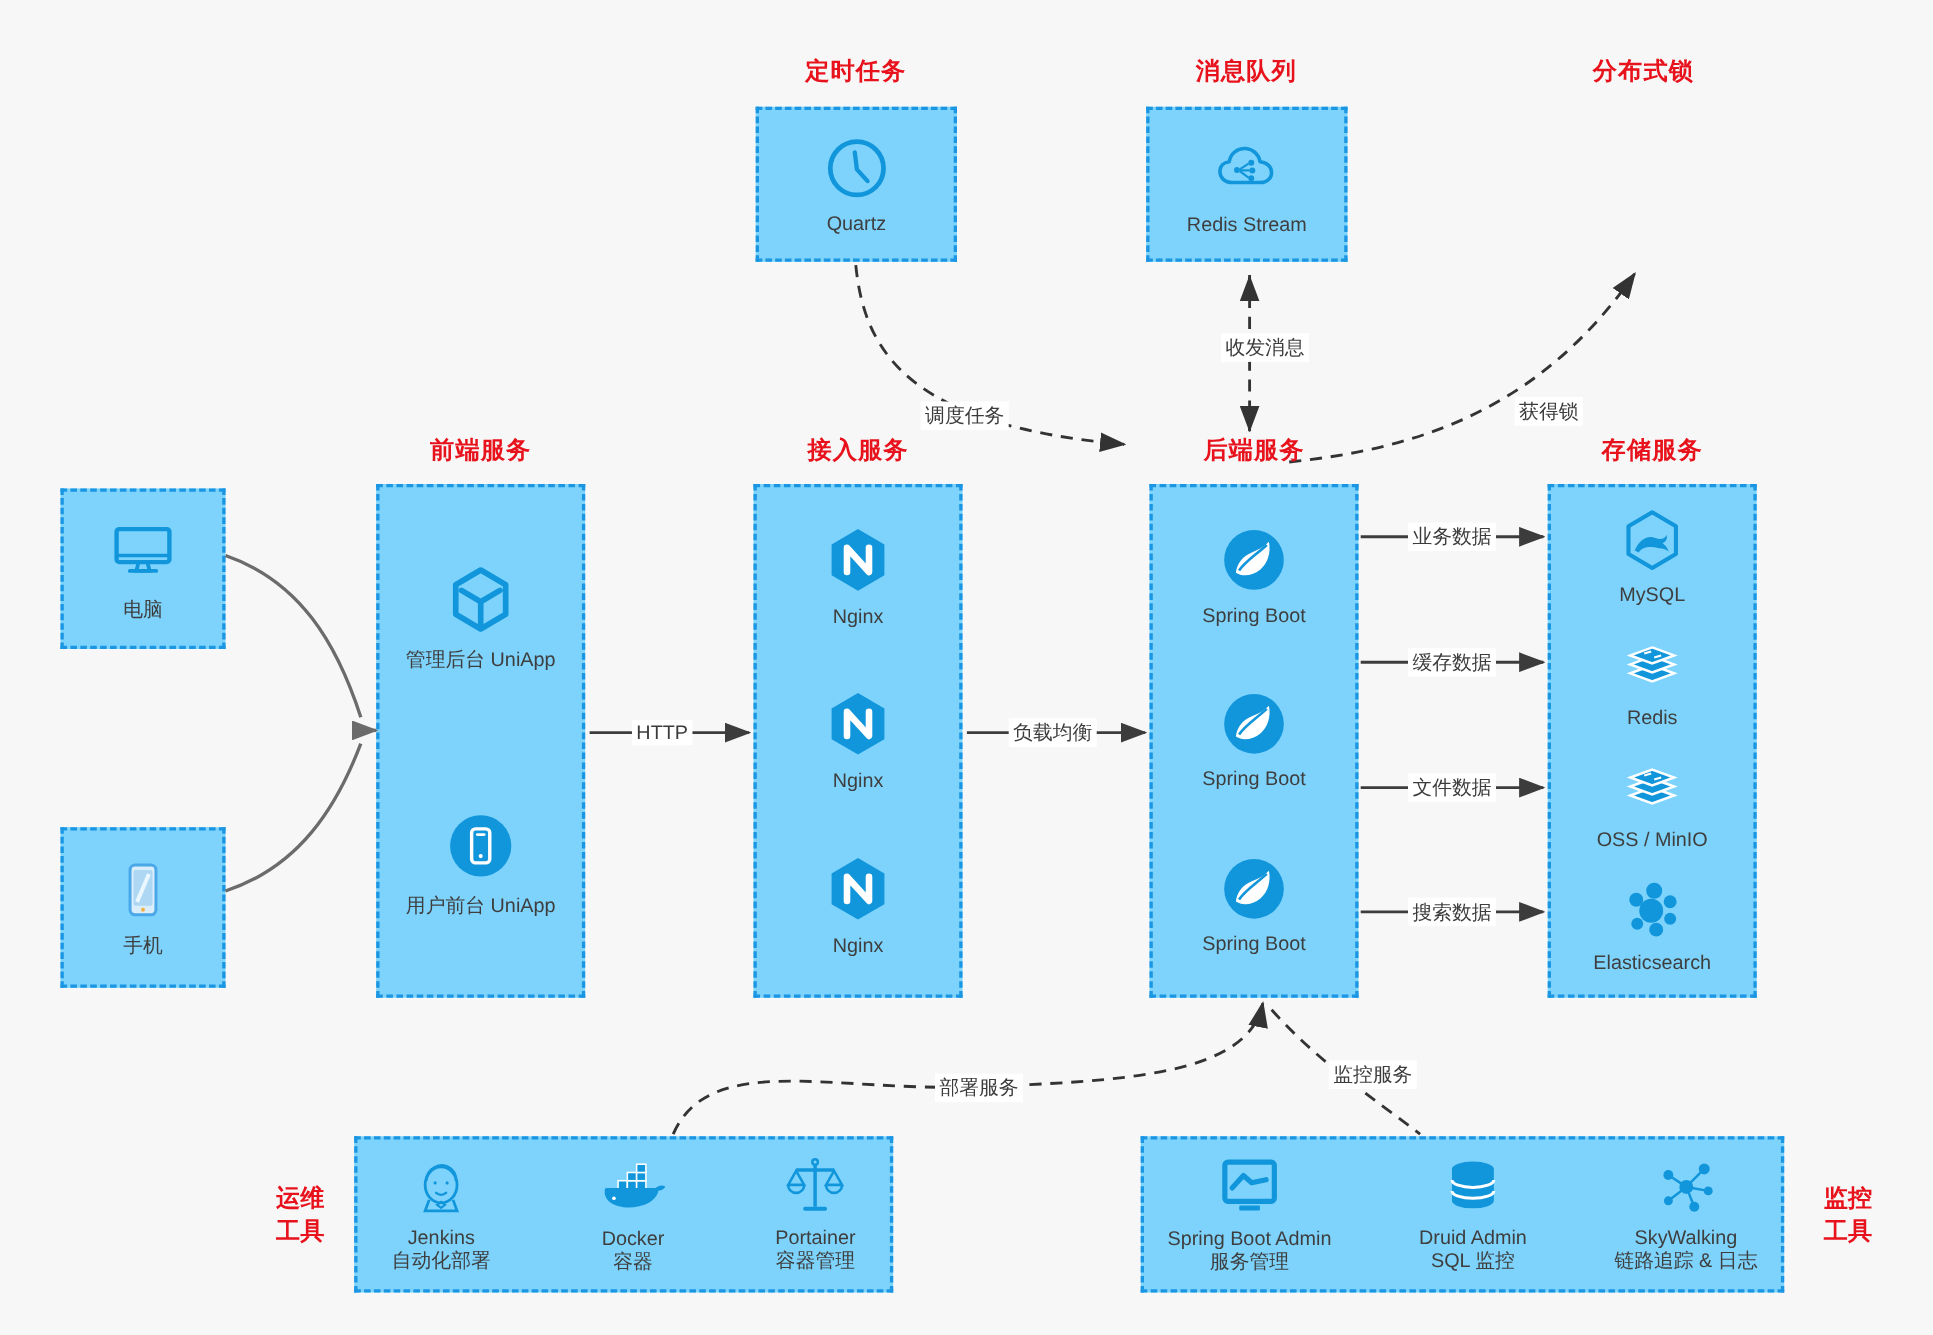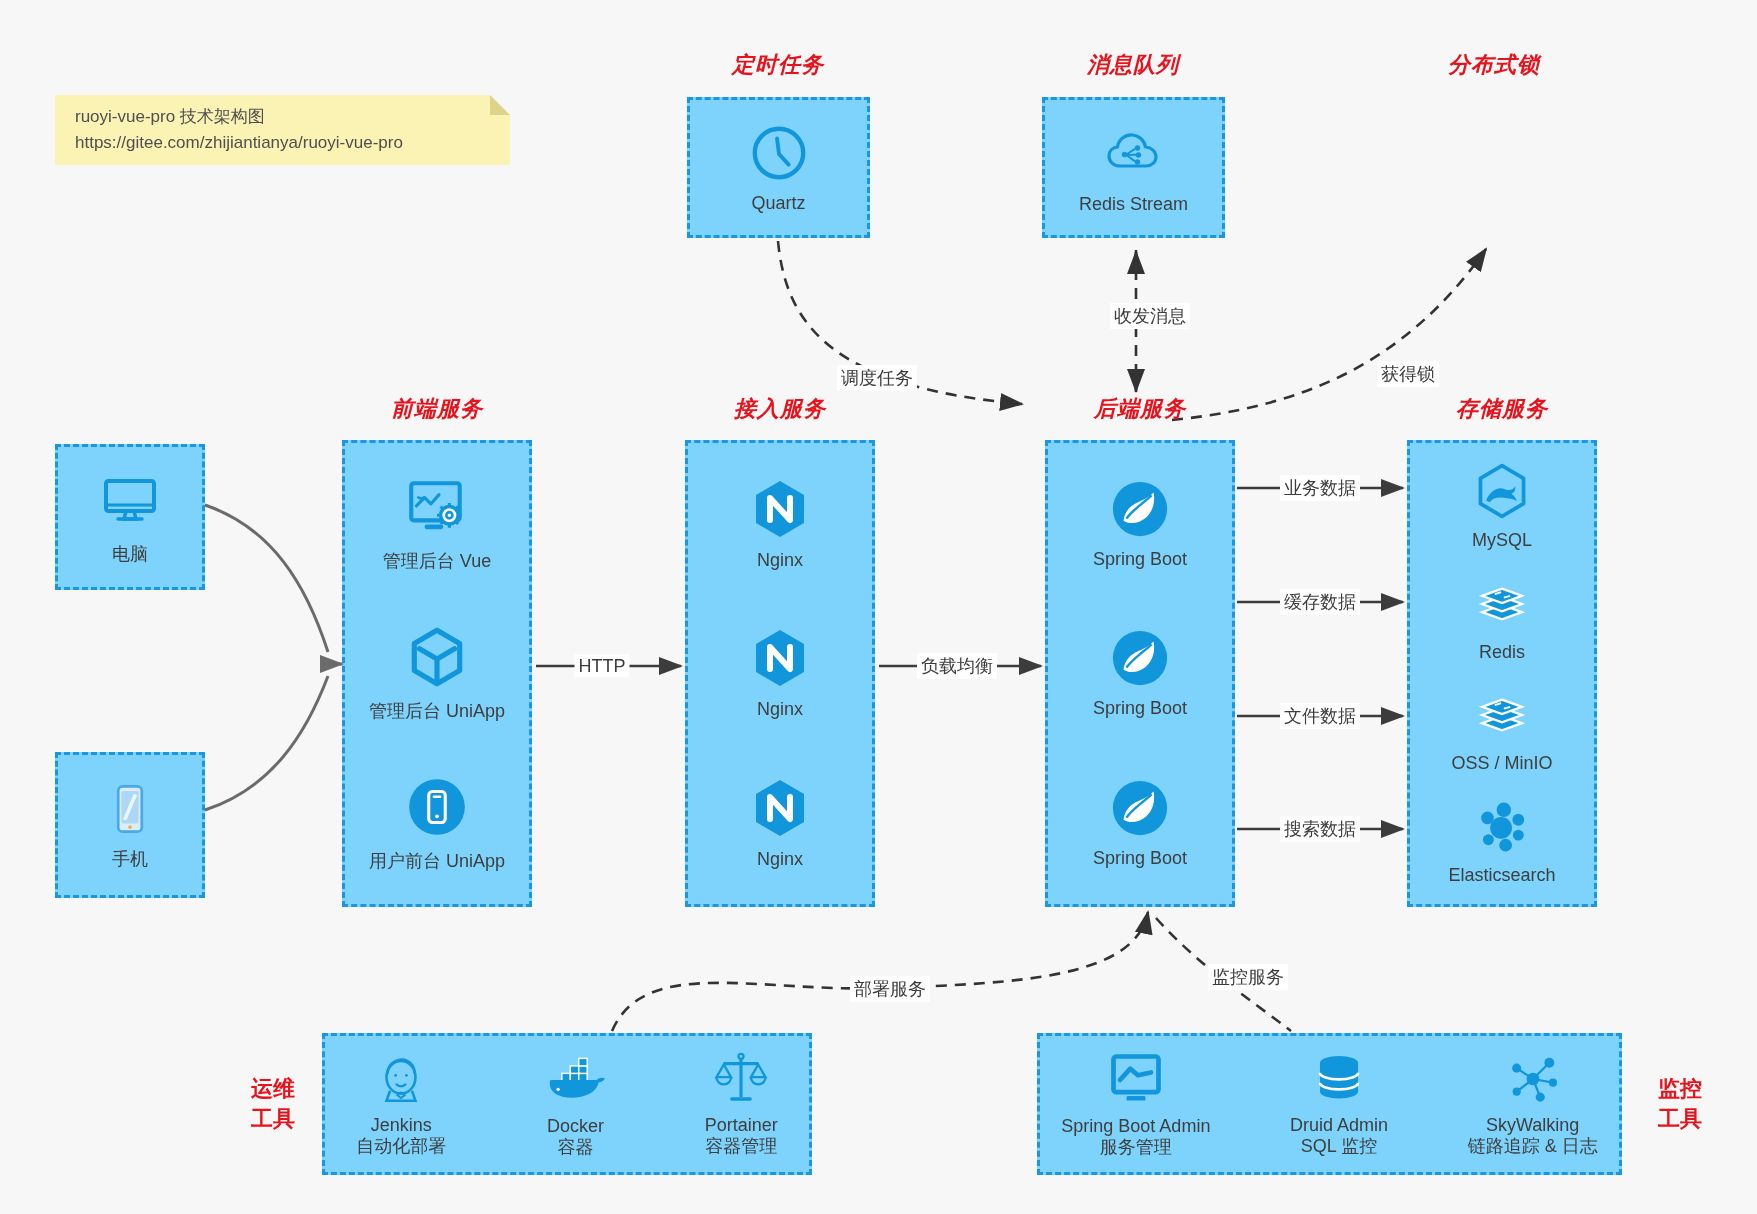--- a/index.html
+++ b/index.html
@@ -5,37 +5,33 @@
   html,body{margin:0;padding:0;}
   body{font-family:"Liberation Sans","DejaVu Sans",sans-serif;background:#f7f7f7;}
   #stage{position:relative;width:1757px;height:1214px;background:#f7f7f7;overflow:hidden;}
   .box{position:absolute;background:#7dd3fc;border:3px dashed #1b96e3;box-sizing:border-box;display:flex;z-index:1;}
   .vbox{flex-direction:column;justify-content:space-around;align-items:center;padding:6px 0;}
   .hbox{flex-direction:row;justify-content:space-around;align-items:center;gap:37px;}
   .item{display:flex;flex-direction:column;align-items:center;gap:9px;}
   .item svg{display:block;}
   .ilabel{font-size:18px;color:#3e3e3e;white-space:nowrap;}
   .ilabel2{font-size:18px;color:#3e3e3e;line-height:26px;text-align:center;white-space:nowrap;}
-  .rtitle{position:absolute;transform:translateX(-50%);color:#e8121c;font-weight:bold;font-size:22px;letter-spacing:1px;white-space:nowrap;z-index:4;font-style:italic;}
+  .rtitle{position:absolute;transform:translateX(-50%);color:#e8121c;font-weight:bold;font-size:22px;letter-spacing:1px;white-space:nowrap;z-index:4;}
   .side-title{position:absolute;width:80px;color:#e8121c;font-weight:bold;font-size:22px;line-height:30px;text-align:center;z-index:4;}
   .elabel{position:absolute;transform:translate(-50%,-50%);font-size:18px;color:#3c3c3c;background:#fff;padding:1px 4px;white-space:nowrap;z-index:5;}
   .note{position:absolute;left:55px;top:95px;width:455px;background:#fbf3b4;padding:9px 0 9px 20px;box-sizing:border-box;z-index:3;}
   .note::after{content:'';position:absolute;top:0;right:0;width:0;height:0;border-top:20px solid #f7f7f7;border-left:20px solid #ded389;}
   .note div{font-size:17px;line-height:26px;color:#4f4f4f;white-space:nowrap;}
   svg.arrows{position:absolute;left:0;top:0;z-index:2;pointer-events:none;}
 </style>
 </head>
 <body>
 
 <div id="stage">
 
-  <div class="note">
-    <div>ruoyi-vue-pro 技术架构图</div>
-    <div>https://gitee.com/zhijiantianya/ruoyi-vue-pro</div>
-  </div>
 
   <div class="rtitle" style="left:778px;top:50px">定时任务</div>
   <div class="rtitle" style="left:1133px;top:50px">消息队列</div>
   <div class="rtitle" style="left:1494px;top:50px">分布式锁</div>
   <div class="rtitle" style="left:437px;top:394px">前端服务</div>
   <div class="rtitle" style="left:780px;top:394px">接入服务</div>
   <div class="rtitle" style="left:1140px;top:394px">后端服务</div>
   <div class="rtitle" style="left:1502px;top:394px">存储服务</div>
 
   <div class="side-title" style="left:233px;top:1074px">
@@ -93,32 +89,20 @@
           <rect x="19" y="7" width="26" height="50" rx="5" fill="#d9edfb" stroke="#4aa8e8" stroke-width="3"></rect>
           <rect x="22.5" y="12" width="19" height="36" rx="2" fill="#aed7f4"></rect>
           <path d="M26 44 L38 16" stroke="#eaf7ff" stroke-width="4"></path>
           <circle cx="32" cy="52" r="2" fill="#f5b042"></circle>
         </svg>
       <div class="ilabel">手机</div>
     </div>
   </div>
 
   <div class="box vbox" style="left:342px;top:440px;width:190px;height:467px">
-    <div class="item">
-      <svg viewBox="0 0 64 64" width="66" height="66">
-          <rect x="7" y="9" width="47" height="36" rx="2.5" fill="none" stroke="#1296db" stroke-width="4"></rect>
-          <path d="M13 22 c2.5 2.5 5 2.5 7.5 0" fill="none" stroke="#1296db" stroke-width="2.5"></path>
-          <path d="M12 31 l8 -8 l6 6 l8 -9" fill="none" stroke="#1296db" stroke-width="3" stroke-linecap="round" stroke-linejoin="round"></path>
-          <rect x="20" y="49" width="18" height="4.5" rx="2" fill="#1296db"></rect>
-          <circle cx="44" cy="40" r="8.5" fill="#fff" stroke="#1296db" stroke-width="3.5"></circle>
-          <circle cx="44" cy="40" r="3" fill="none" stroke="#1296db" stroke-width="2.5"></circle>
-          <path d="M52.5 40 H56 M50 46 L52.5 48.5 M44 48.5 V52 M38 46 L35.5 48.5 M35.5 40 H32 M38 34 L35.5 31.5 M44 31.5 V28 M50 34 L52.5 31.5" stroke="#1296db" stroke-width="3"></path>
-        </svg>
-      <div class="ilabel">管理后台 Vue</div>
-    </div>
     <div class="item">
       <svg viewBox="0 0 64 64" width="66" height="66">
           <path d="M32 6 L54 19 V45 L32 58 L10 45 V19 Z" fill="none" stroke="#1296db" stroke-width="5" stroke-linejoin="round"></path>
           <path d="M32 34 V54 M32 34 L15 24 M32 34 L49 24" fill="none" stroke="#1296db" stroke-width="5" stroke-linecap="round"></path>
         </svg>
       <div class="ilabel">管理后台 UniApp</div>
     </div>
     <div class="item">
       <svg viewBox="0 0 64 64" width="66" height="66">
           <circle cx="32" cy="32" r="27" fill="#1296db"></circle>

